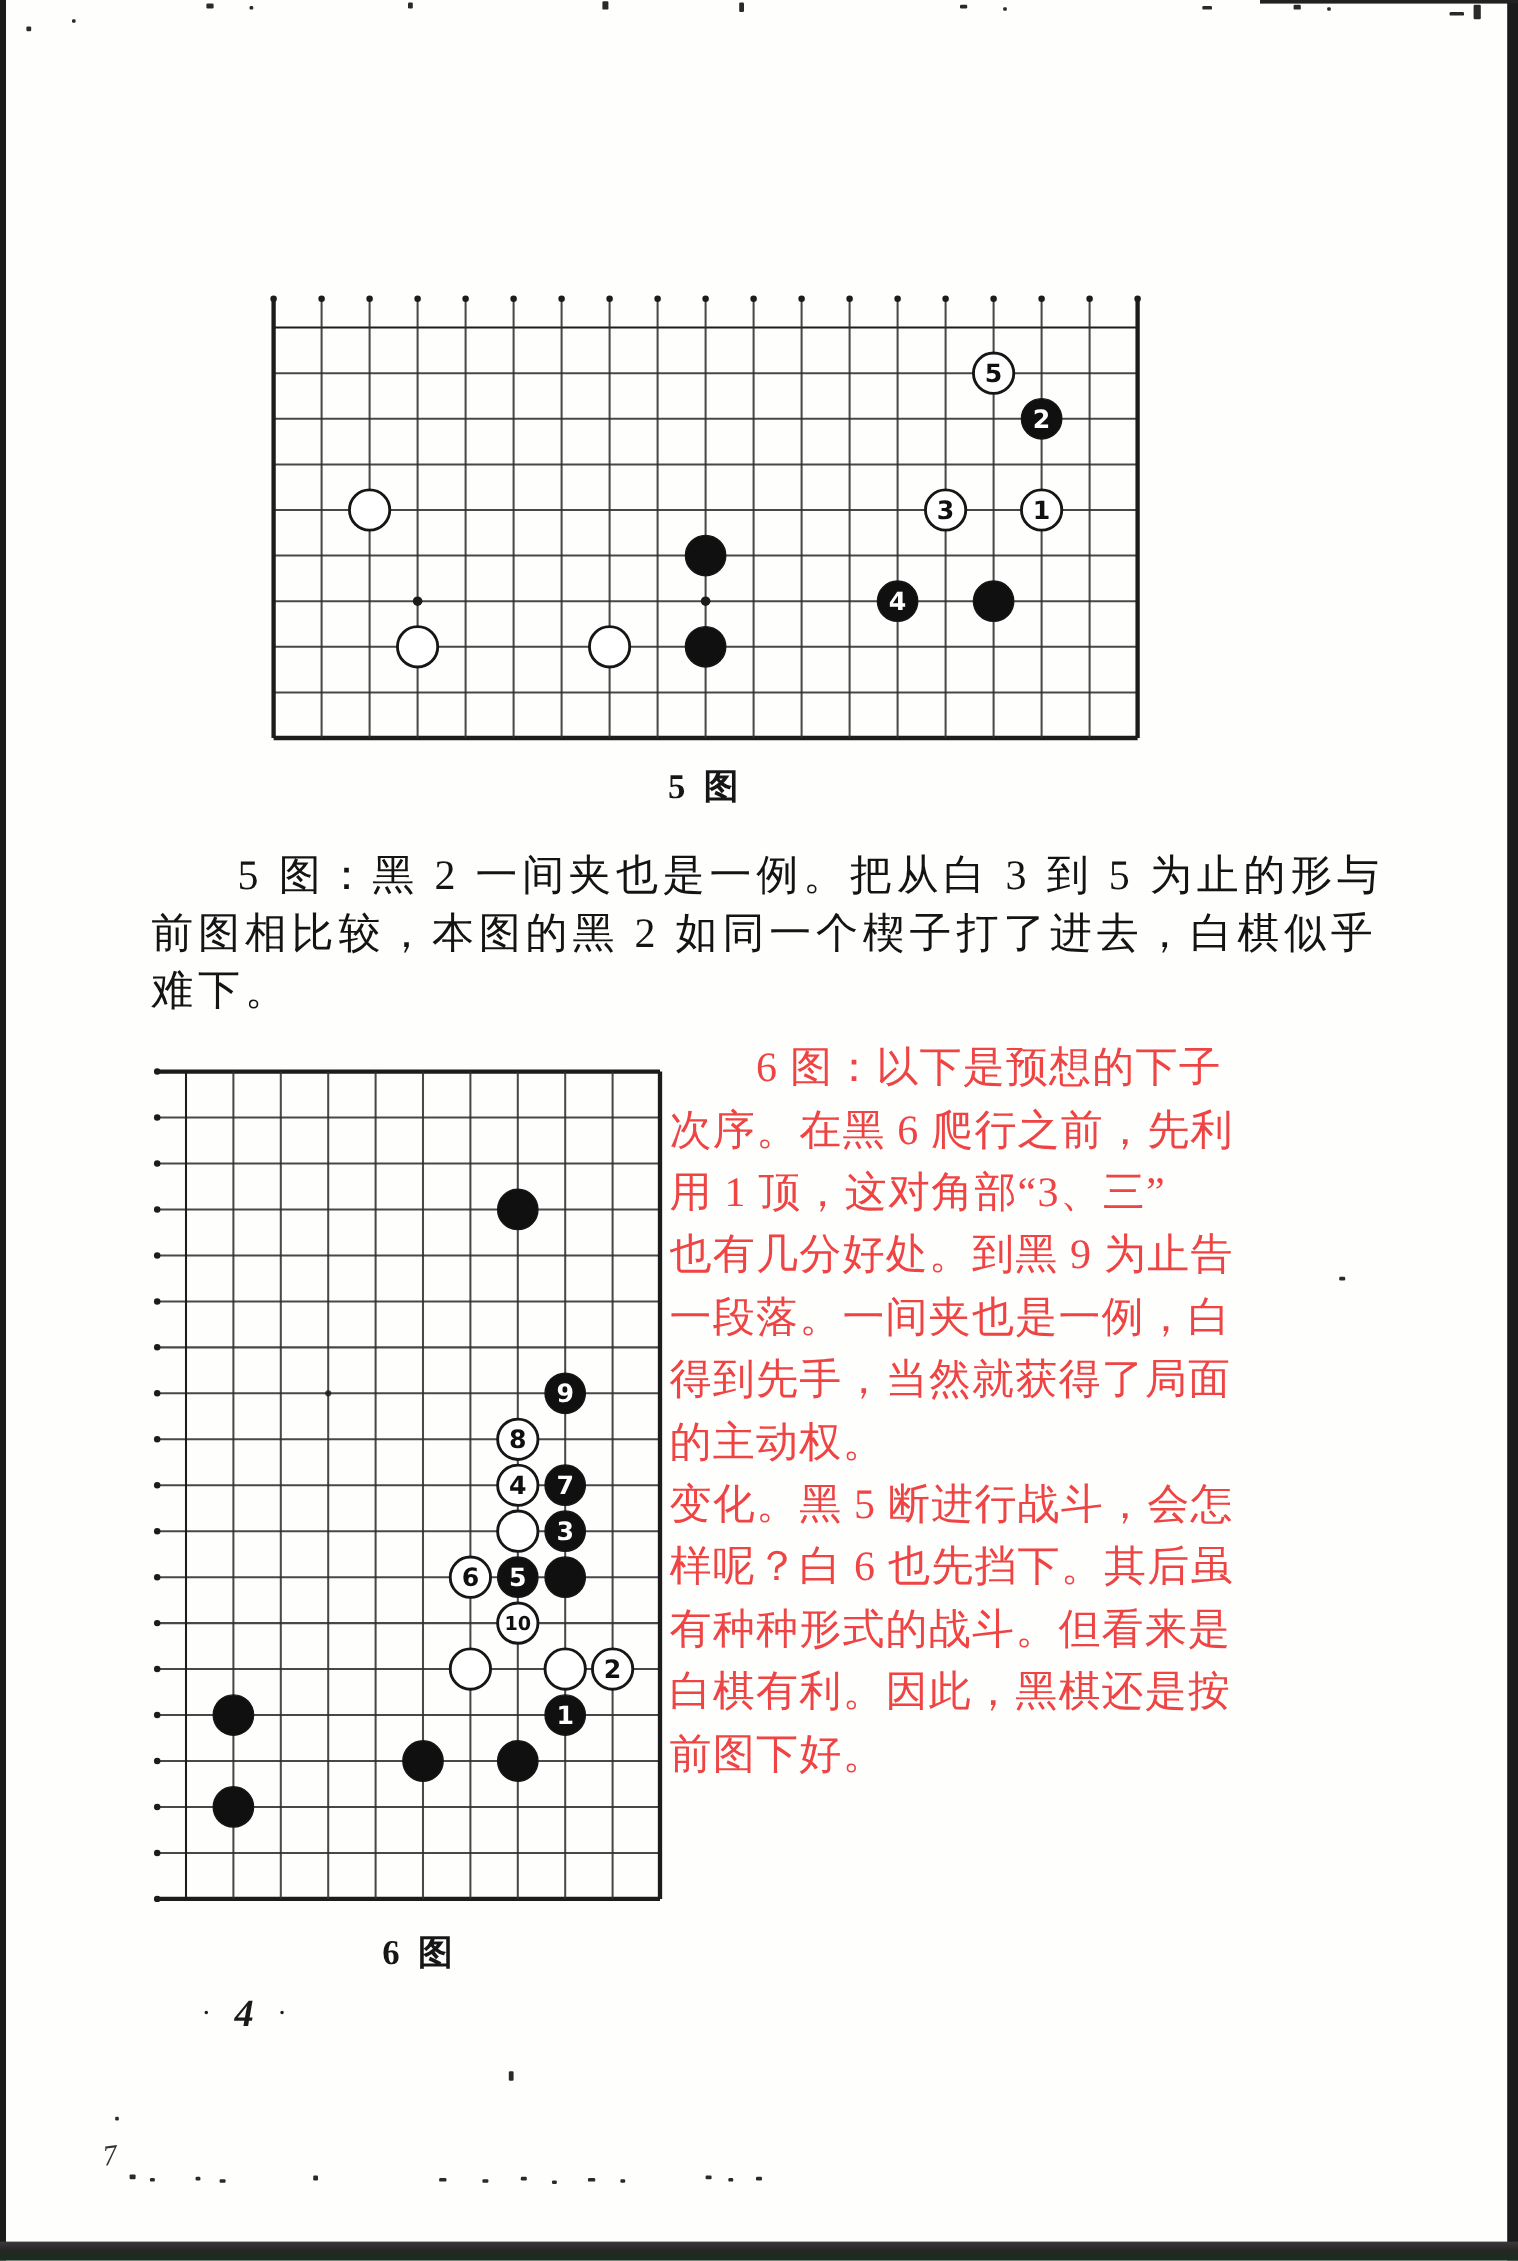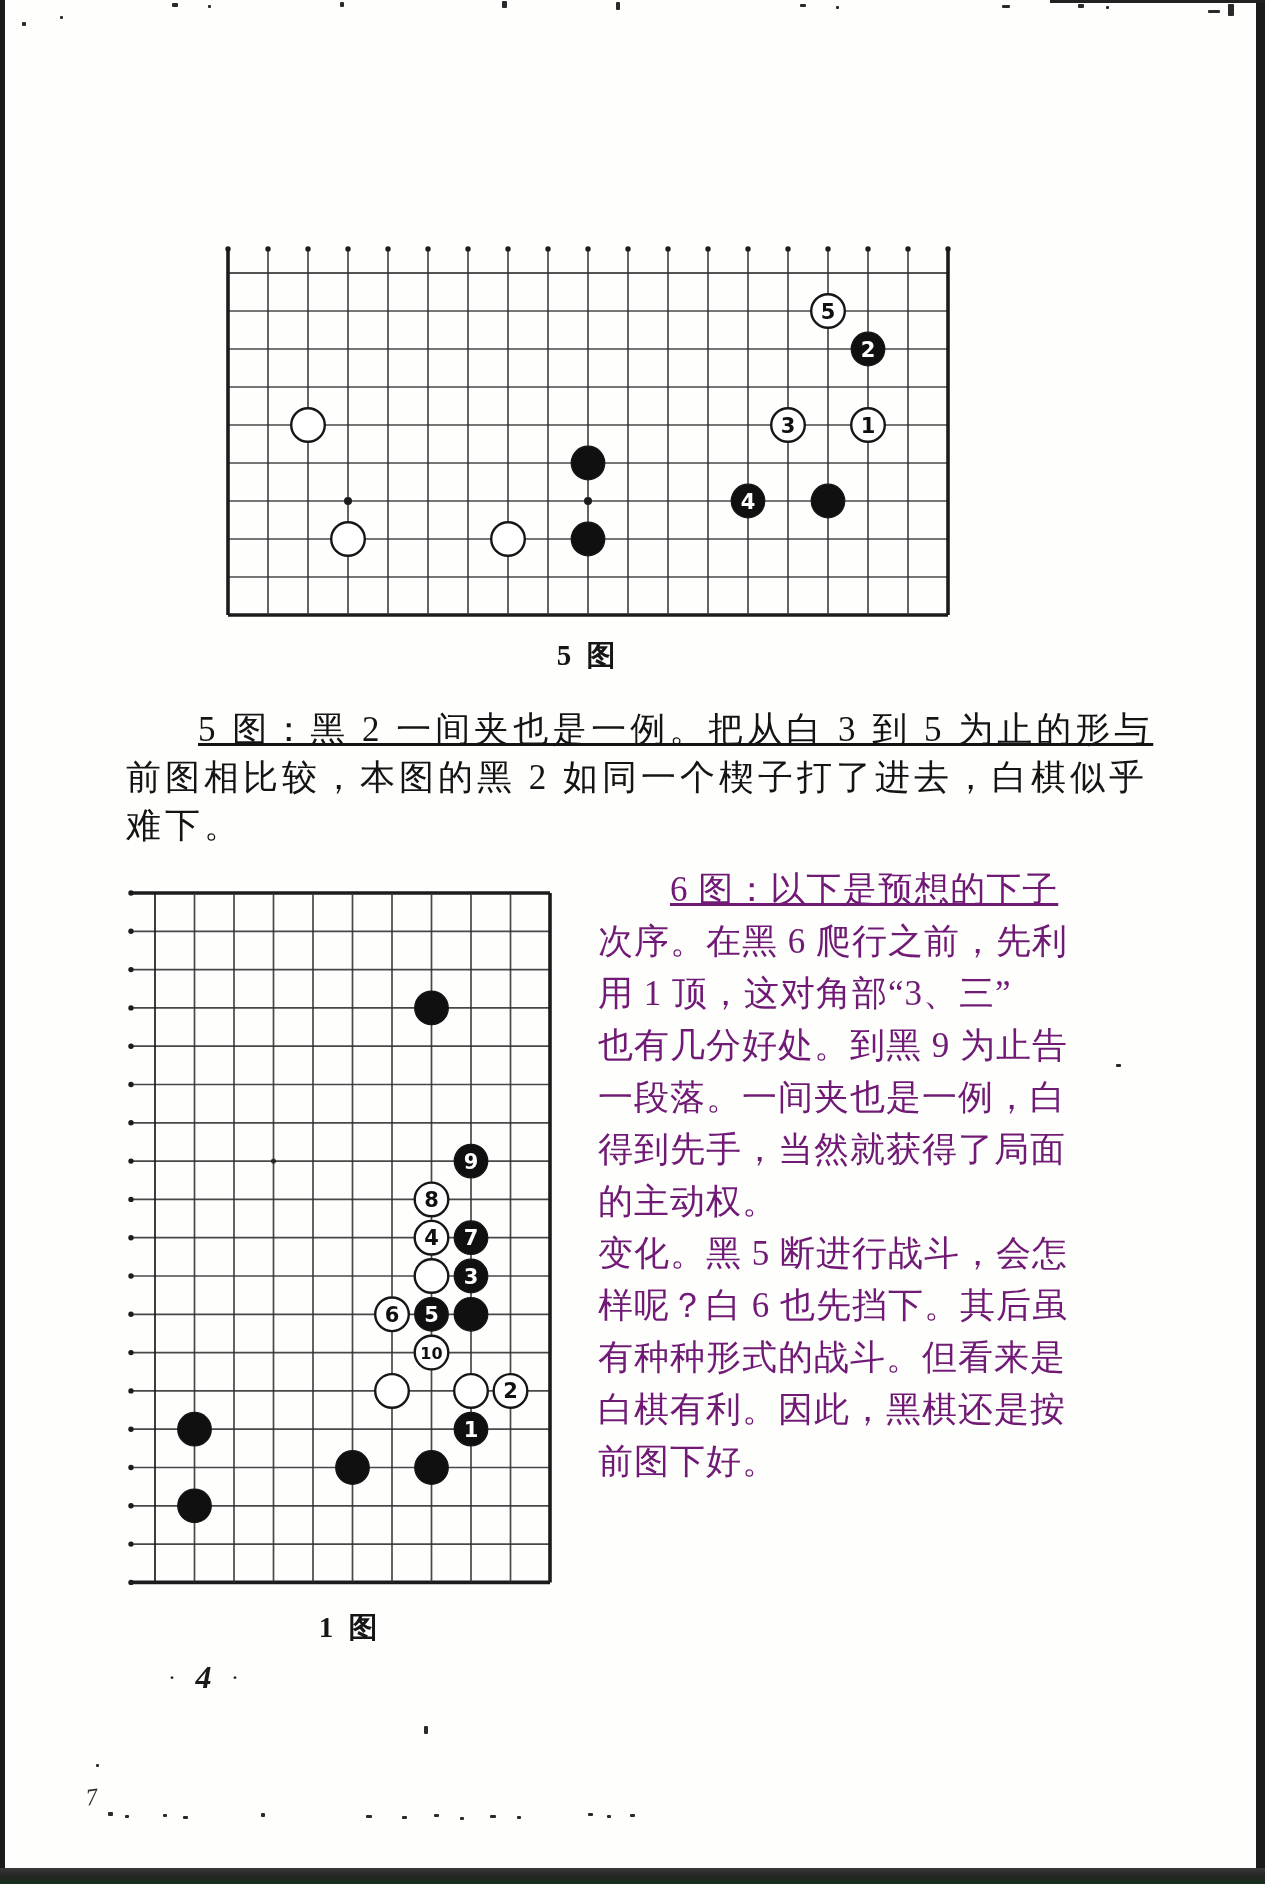--- a/index.html
+++ b/index.html
@@ -20,25 +20,25 @@
     letter-spacing:4px;color:#161616;
   }
   .cap5{left:228px;width:720px;top:636px;}
   .cap6{left:150px;width:400px;top:1608px;}
   .para{
     position:absolute;left:126px;top:706px;width:1000px;
     font-size:35px;color:#141414;
   }
   .para .tline{height:48px;line-height:48px;letter-spacing:4px;white-space:nowrap;}
   .rcol{
-    position:absolute;left:598px;top:864px;width:506px;
-    font-size:35px;color:#701a75;
+    position:absolute;left:558px;top:864px;width:506px;
+    font-size:35px;color:#ef4444;
   }
   .rcol .tline{height:52px;line-height:52px;letter-spacing:1px;white-space:nowrap;}
-  .tline.indent{padding-left:72px;text-decoration:underline;}
+  .tline.indent{padding-left:72px;}
   .pagenum{
     position:absolute;left:168px;top:1660px;font-size:30px;color:#1a1a1a;
     letter-spacing:6px;height:34px;line-height:34px;
   }
   .pagenum .num{font-style:italic;font-weight:bold;font-size:32px;}
   .pagenum .dot{font-size:24px;vertical-align:3px;}
 </style>
 </head>
 <body>
 
@@ -218,21 +218,21 @@
       <div class="tline">一段落。一间夹也是一例，白</div>
       <div class="tline">得到先手，当然就获得了局面</div>
       <div class="tline">的主动权。</div>
       <div class="tline">变化。黑 5 断进行战斗，会怎</div>
       <div class="tline">样呢？白 6 也先挡下。其后虽</div>
       <div class="tline">有种种形式的战斗。但看来是</div>
       <div class="tline">白棋有利。因此，黑棋还是按</div>
       <div class="tline">前图下好。</div>
     </div>
 
-  <div class="caption cap6">1 图</div>
+  <div class="caption cap6">6 图</div>
 
   <div class="pagenum">
     <span class="dot">·</span>
     <span class="num">4</span>
     <span class="dot">·</span>
   </div>
 
 <div class="speck" style="left: 172px; top: 3px; width: 6px; height: 4px;"></div>
     <div class="speck" style="left: 208px; top: 5px; width: 3px; height: 3px;"></div>
     <div class="speck" style="left: 340px; top: 2px; width: 4px; height: 5px;"></div>

